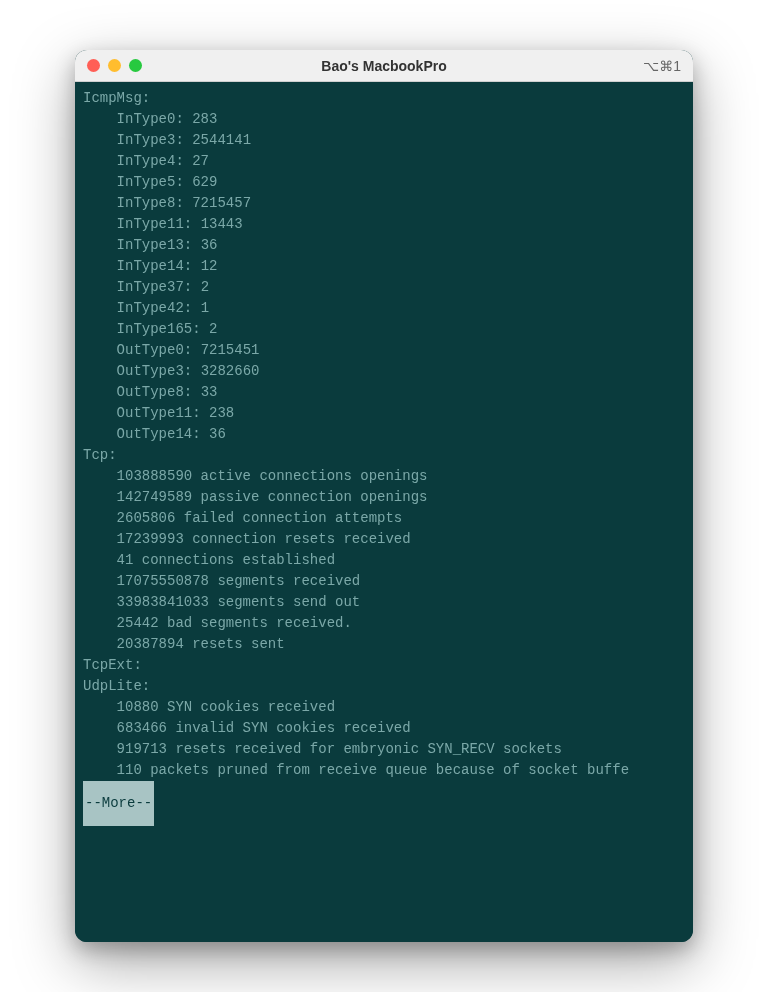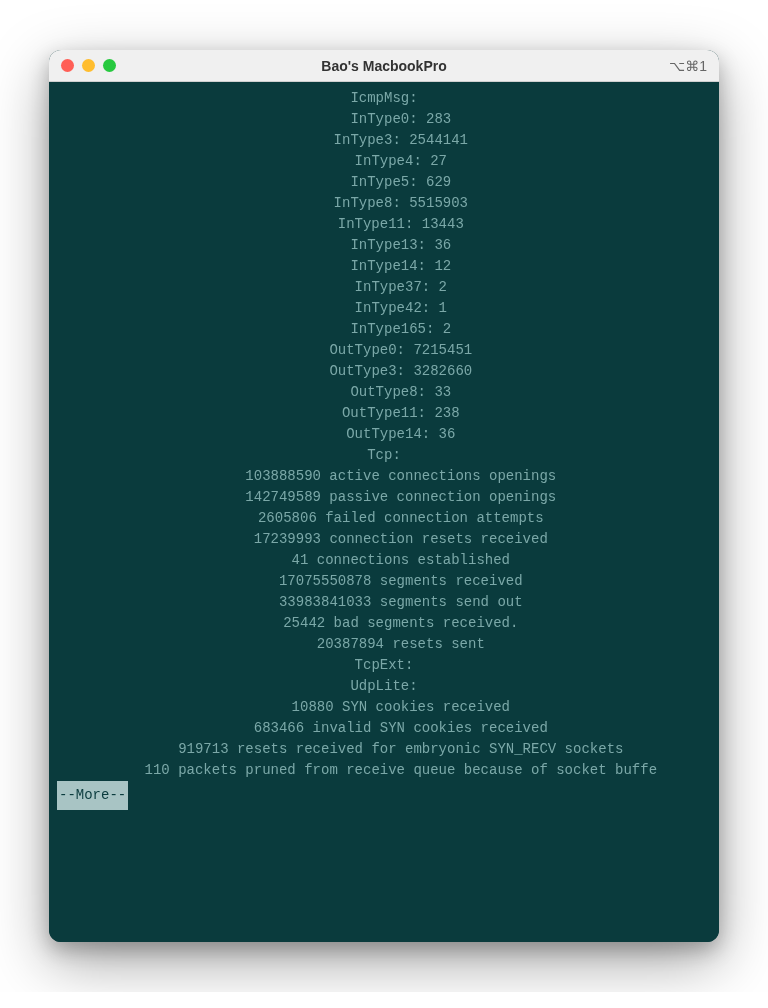--- a/index.html
+++ b/index.html
@@ -11,21 +11,21 @@
     body {
       background: #ffffff;
       display: flex;
       justify-content: center;
       align-items: flex-start;
       padding: 50px 40px;
       font-family: 'Menlo', 'Monaco', 'Courier New', monospace;
     }
     
     .terminal-window {
-      width: 670px;
+      width: 618px;
       background: #0a3b3d;
       border-radius: 12px;
       overflow: hidden;
       box-shadow: 0 20px 60px rgba(0,0,0,0.35), 0 8px 20px rgba(0,0,0,0.25);
     }
     
     .title-bar {
       background: #f0f0f0;
       height: 32px;
       display: flex;
@@ -76,33 +76,31 @@
       min-height: 860px;
     }
     
     .term-line {
       white-space: pre;
       font-family: 'Menlo', 'Monaco', 'Courier New', monospace;
     }
     
     .section-header {
       color: #7ba8a8;
-      text-align: center;
     }
     
     .indent {
       padding-left: 4ch;
-      text-align: center;
     }
     
     .more-indicator {
       background: #a8c4c4;
       color: #0a3b3d;
       display: inline-block;
-      padding: 4px 2px;
+      padding: 12px 2px;
     }
   </style>
 </head>
 <body>
 
 <div class="terminal-window">
   <div class="title-bar">
     <div class="traffic-lights">
       <div class="traffic-light light-red"></div>
       <div class="traffic-light light-yellow"></div>
@@ -112,21 +110,21 @@
     <div class="shortcut-indicator">⌥⌘1</div>
   </div>
 
   <div class="terminal-body">
 
     <div class="term-line section-header">IcmpMsg:</div>
     <div class="term-line indent"><span>InType0</span>: <span>283</span></div>
     <div class="term-line indent"><span>InType3</span>: <span>2544141</span></div>
     <div class="term-line indent"><span>InType4</span>: <span>27</span></div>
     <div class="term-line indent"><span>InType5</span>: <span>629</span></div>
-    <div class="term-line indent"><span>InType8</span>: <span>5515903</span></div>
+    <div class="term-line indent"><span>InType8</span>: <span>7215457</span></div>
     <div class="term-line indent"><span>InType11</span>: <span>13443</span></div>
     <div class="term-line indent"><span>InType13</span>: <span>36</span></div>
     <div class="term-line indent"><span>InType14</span>: <span>12</span></div>
     <div class="term-line indent"><span>InType37</span>: <span>2</span></div>
     <div class="term-line indent"><span>InType42</span>: <span>1</span></div>
     <div class="term-line indent"><span>InType165</span>: <span>2</span></div>
     <div class="term-line indent"><span>OutType0</span>: <span>7215451</span></div>
     <div class="term-line indent"><span>OutType3</span>: <span>3282660</span></div>
     <div class="term-line indent"><span>OutType8</span>: <span>33</span></div>
     <div class="term-line indent"><span>OutType11</span>: <span>238</span></div>

